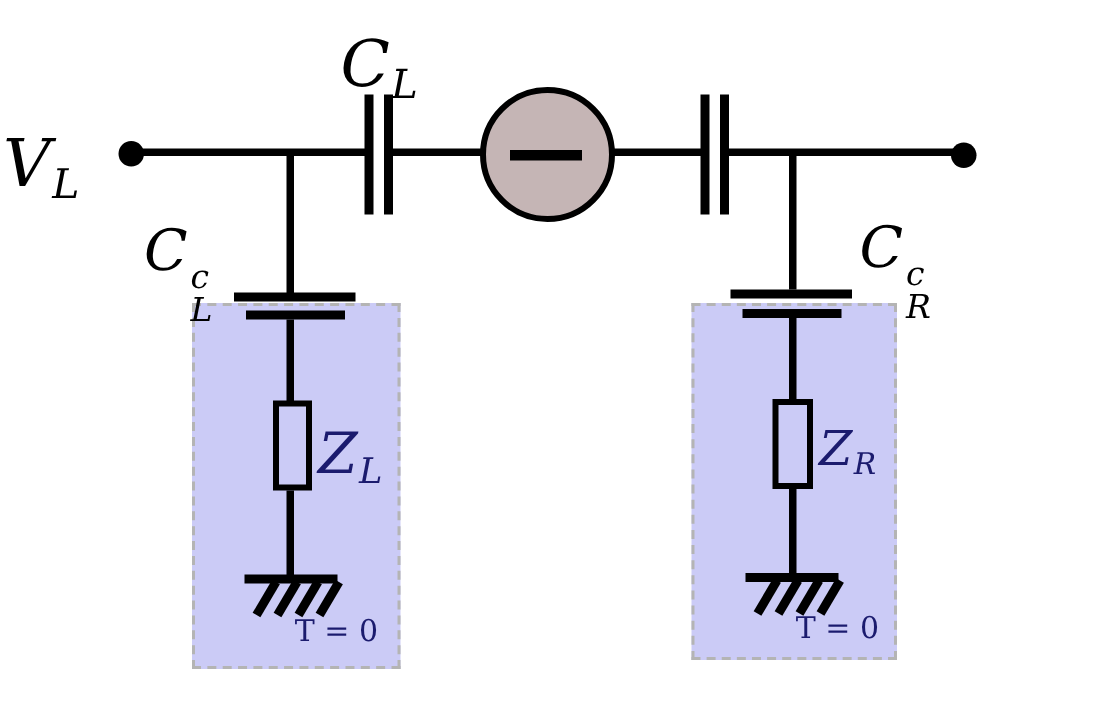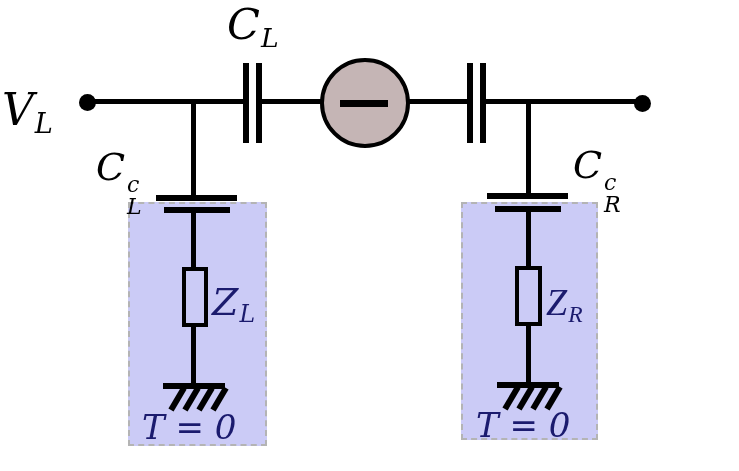--- a/index.html
+++ b/index.html
@@ -13,36 +13,36 @@
   .dot{position:absolute;width:17px;height:17px;border-radius:50%;background:var(--wire);z-index:2;}
   .island{position:absolute;left:320px;top:58px;width:90px;height:90px;border-radius:50%;
     border:4px solid var(--wire);background:var(--island-fill);box-sizing:border-box;z-index:2;}
   .minusbar{position:absolute;left:340px;top:100px;width:48px;height:7px;background:var(--wire);z-index:3;}
   .resistor{position:absolute;width:26px;height:60px;border:4px solid var(--wire);background:transparent;box-sizing:border-box;z-index:2;}
   .gnd{position:absolute;z-index:2;}
   .math{position:absolute;font-style:italic;color:#000;z-index:4;white-space:nowrap;line-height:1;}
   .sub{font-size:0.62em;vertical-align:-0.3em;margin-left:1px;}
   .ss{display:inline-flex;flex-direction:column;align-items:flex-start;font-size:0.58em;line-height:1.0;vertical-align:-0.55em;margin-left:2px;}
   .navy{color:var(--impedance-text);}
-  .tzero{position:absolute;width:110px;text-align:left;font-style:italic;
-    font-size:34px;color:var(--impedance-text);z-index:4;line-height:1;}
+  .tzero{position:absolute;width:110px;text-align:right;
+    font-size:20px;color:var(--impedance-text);z-index:4;line-height:1;}
 </style>
 </head>
 <body>
 
 <div class="canvas">
 
   <div class="box" style="left:128px;top:202px;width:139px;height:244px;"></div>
   <div class="box" style="left:461px;top:202px;width:137px;height:238px;"></div>
 
   <div class="math" style="left:2px;top:88px;font-size:44px;">
     <span>V</span><span class="sub">L</span>
   </div>
 
-  <div class="math" style="left:227px;top:3px;font-size:43px;">
+  <div class="math" style="left:227px;top:22px;font-size:43px;">
     <span>C</span><span class="sub">L</span>
   </div>
 
   <div class="math" style="left:96px;top:148px;font-size:38px;">
     <span>C</span><span class="ss">
         <span>c</span>
         <span>L</span>
       </span>
   </div>
   <div class="math" style="left:573px;top:146px;font-size:38px;">
@@ -93,21 +93,21 @@
   </svg>
   <div class="tzero" style="left:142px;top:410px;">T = 0</div>
 
   <div class="wire" style="left:526px;top:103px;width:5px;height:90px;"></div>
   <div>
     <div class="plate" style="left:487px;top:193px;width:81px;height:6px;"></div>
     <div class="plate" style="left:495px;top:206px;width:66px;height:6px;"></div>
   </div>
   <div class="wire" style="left:526px;top:212px;width:5px;height:54px;"></div>
   <div class="resistor" style="left:515px;top:266px;width:27px;"></div>
-  <div class="math navy" style="left:546px;top:283px;font-size:38px;font-family:Liberation Serif, serif;">
+  <div class="math navy" style="left:546px;top:283px;font-size:32px;">
     <span>Z</span><span class="sub">R</span>
   </div>
   <div class="wire" style="left:526px;top:326px;width:5px;height:57px;"></div>
   <svg class="gnd" style="left:492px;top:379px;" width="80" height="34" viewBox="0 0 80 34">
     <line x1="5" y1="6" x2="67" y2="6" stroke="#000" stroke-width="6"></line>
     <line x1="26" y1="8" x2="13" y2="30" stroke="#000" stroke-width="6"></line>
     <line x1="40" y1="8" x2="27" y2="30" stroke="#000" stroke-width="6"></line>
     <line x1="54" y1="8" x2="41" y2="30" stroke="#000" stroke-width="6"></line>
     <line x1="68" y1="8" x2="55" y2="30" stroke="#000" stroke-width="6"></line>
   </svg>

